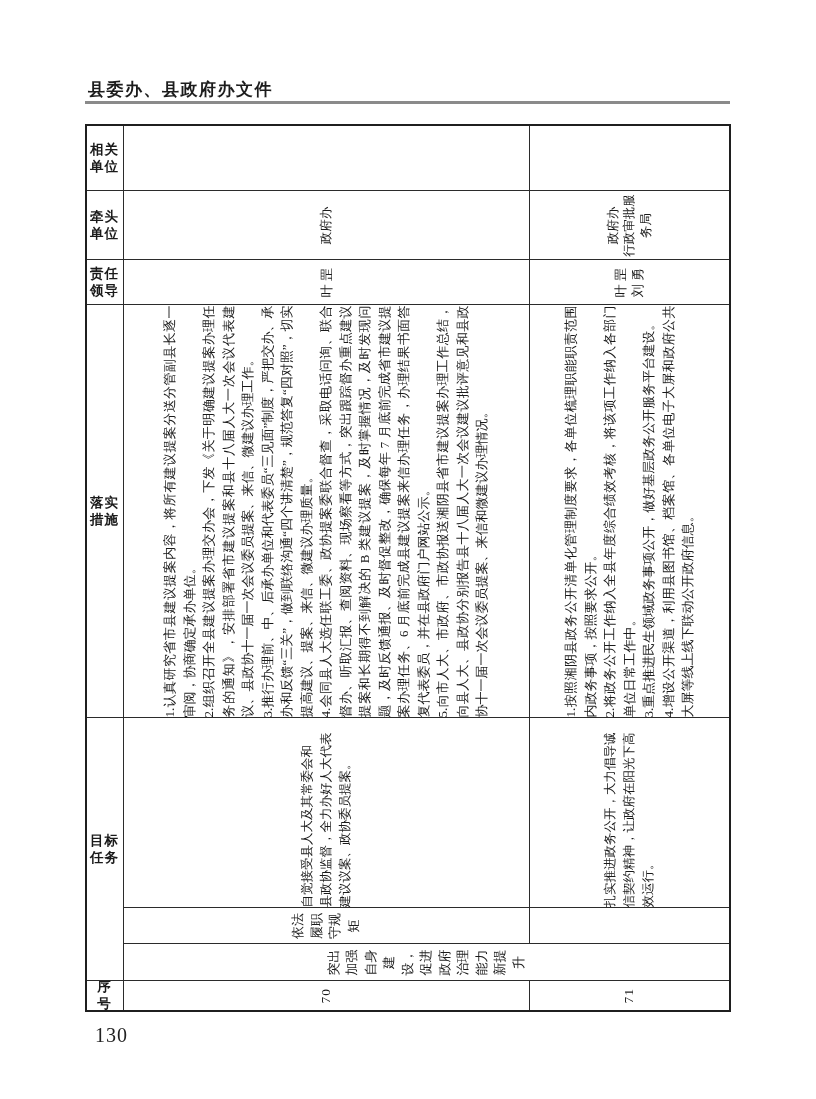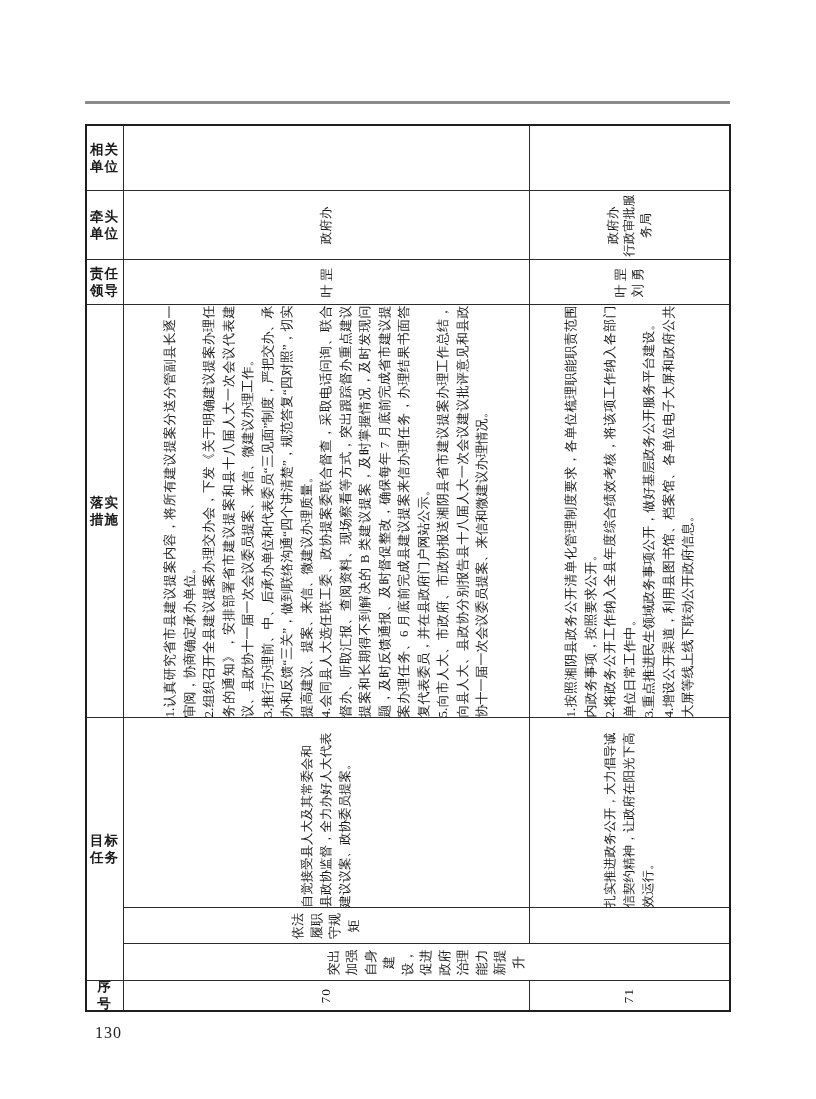--- a/index.html
+++ b/index.html
@@ -19,27 +19,28 @@
        font-weight:bold;font-size:13.5px;line-height:16.5px;letter-spacing:1px;
        text-align:center;white-space:pre-line;}
   .num{font-size:13.5px;text-align:center;letter-spacing:1px;}
   .cat{font-size:13px;line-height:18.5px;white-space:pre-line;text-align:center;}
   .sub{font-size:13px;line-height:18.5px;white-space:pre-line;text-align:center;}
   .goal{font-size:12.5px;line-height:19px;white-space:pre-line;text-align:left;padding:0 5px;}
   .measures{font-size:13px;line-height:19.5px;white-space:pre-line;text-align:justify;
        padding:4px 21px 4px 23px;}
   .leader{font-size:13px;line-height:17px;white-space:pre-line;text-align:center;}
   .unit{font-size:12.5px;line-height:16.5px;white-space:pre-line;text-align:center;padding:0 2px;}
-  .page-number{position:absolute;left:95px;top:1024px;font-size:16px;letter-spacing:1px;color:#222;}
+  .page-number{position:absolute;left:95px;top:1024px;font-size:20px;letter-spacing:1px;color:#222;}
 </style>
 </head>
 <body>
 
 <div class="page">
 
+  <div class="doc-title">县委办、县政府办文件</div>
   <div class="doc-rule"></div>
 
   <div class="rot">
     <table class="task">
       <colgroup>
         <col style="width:30px">
           <col style="width:37px">
           <col style="width:36px">
         <col style="width:190px">
           <col style="width:413px">

